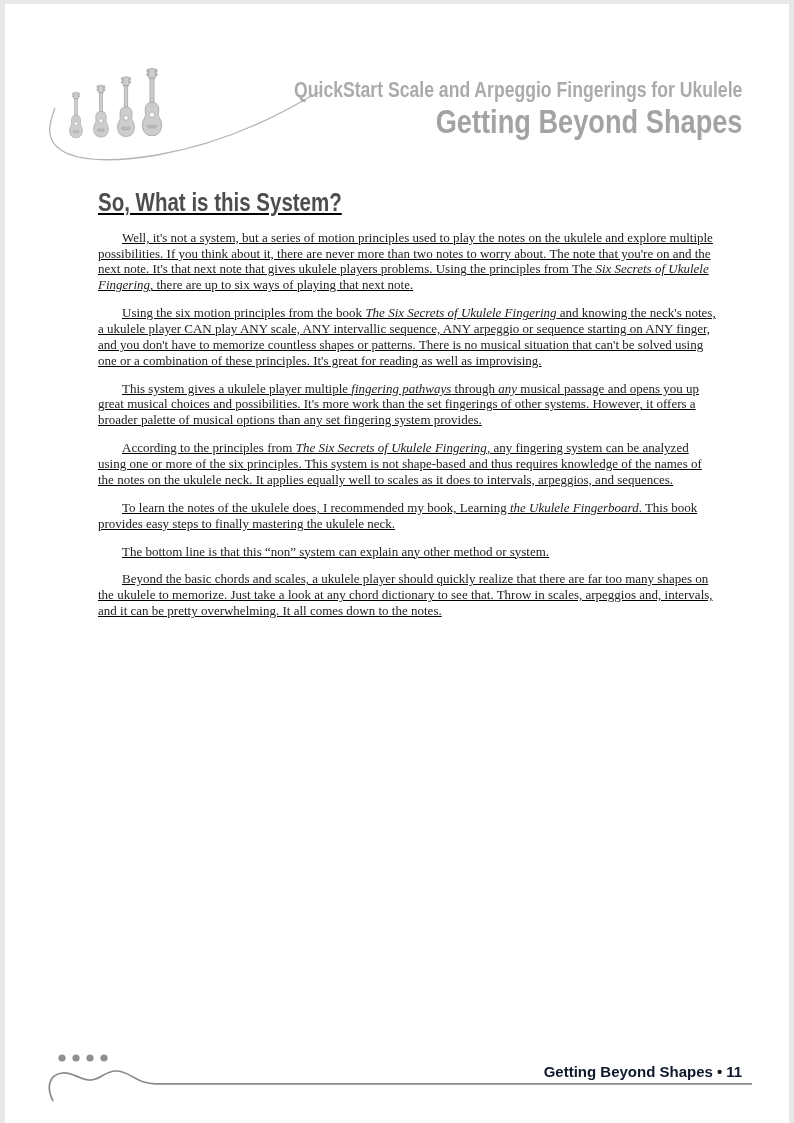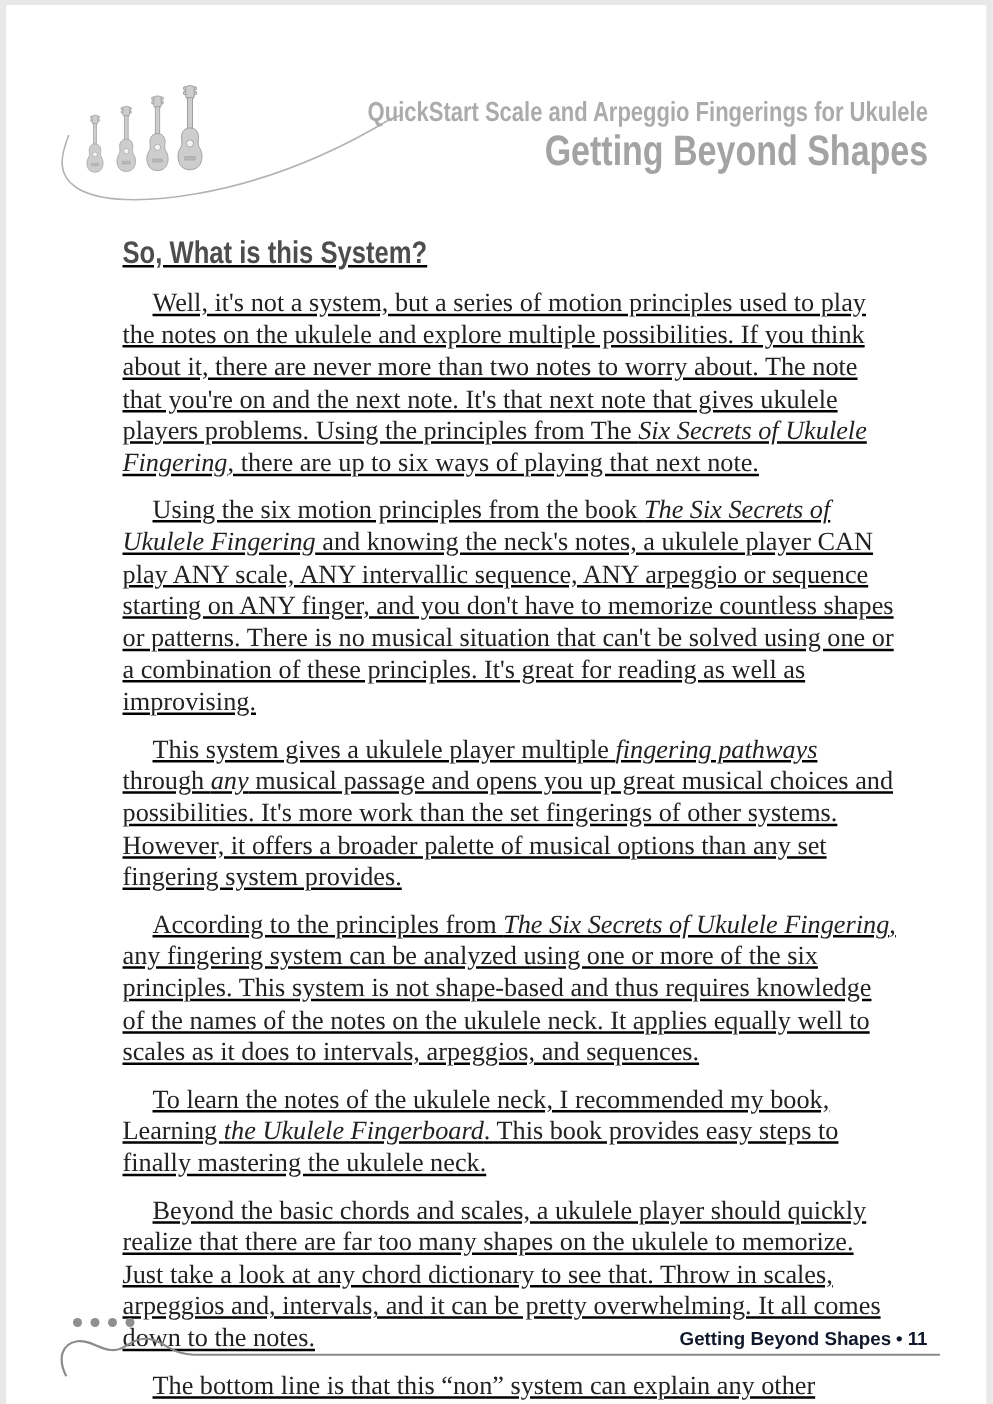--- a/index.html
+++ b/index.html
@@ -33,21 +33,21 @@
   }
   
   main{position:absolute;top:184px;left:93px;width:620px;text-decoration:underline;}
   h1.section-heading{
     font-family:"Liberation Sans", sans-serif;
     font-weight:700;font-size:25px;line-height:1.15;
     color:#4d4d4d;margin:0 0 13px 0;white-space:nowrap;
     transform:scaleX(0.82);transform-origin:left center;
   }
   main p{
-    font-size:21px;line-height:1.22;color:#222;
+    font-size:13px;line-height:1.22;color:#222;
     margin:0 0 12px 0;text-indent:24px;
   }
   main p .it{font-style:italic;}
   
   .footer-art{position:absolute;left:0;top:1045px;}
   .footer-dot{fill:#8f8f8f;}
   .footer-line{fill:none;stroke:#8a8a8a;stroke-width:1.7;}
   .footer-text{
     position:absolute;top:1060px;right:47px;
     font-family:"Liberation Sans", sans-serif;
@@ -86,23 +86,23 @@
     <div class="chapter-title">Getting Beyond Shapes</div>
   </header>
 
   <main>
     <h1 class="section-heading">So, What is this System?</h1>
     <div id="paragraphs">
         <p><span>Well, it's not a system, but a series of motion principles used to play the notes on the ukulele and explore multiple possibilities. If you think about it, there are never more than two notes to worry about. The note that you're on and the next note. It's that next note that gives ukulele players problems. Using the principles from The </span><span class="it">Six Secrets of Ukulele Fingering</span><span>, there are up to six ways of playing that next note.</span></p>
         <p><span>Using the six motion principles from the book </span><span class="it">The Six Secrets of Ukulele Fingering</span><span> and knowing the neck's notes, a ukulele player CAN play ANY scale, ANY intervallic sequence, ANY arpeggio or sequence starting on ANY finger, and you don't have to memorize countless shapes or patterns. There is no musical situation that can't be solved using one or a combination of these principles. It's great for reading as well as improvising.</span></p>
         <p><span>This system gives a ukulele player multiple </span><span class="it">fingering pathways</span><span> through </span><span class="it">any</span><span> musical passage and opens you up great musical choices and possibilities. It's more work than the set fingerings of other systems. However, it offers a broader palette of musical options than any set fingering system provides.</span></p>
         <p><span>According to the principles from </span><span class="it">The Six Secrets of Ukulele Fingering</span><span>, any fingering system can be analyzed using one or more of the six principles. This system is not shape-based and thus requires knowledge of the names of the notes on the ukulele neck. It applies equally well to scales as it does to intervals, arpeggios, and sequences.</span></p>
-        <p><span>To learn the notes of the ukulele neck, I recommended my book, Learning </span><span class="it">the Ukulele Fingerboard</span><span>. This book provides easy steps to finally mastering the ukulele neck.</span></p>
+        <p><span>To learn the notes of the ukulele does, I recommended my book, Learning </span><span class="it">the Ukulele Fingerboard</span><span>. This book provides easy steps to finally mastering the ukulele neck.</span></p>
+        <p><span>The bottom line is that this “non” system can explain any other method or system.</span></p>
         <p><span>Beyond the basic chords and scales, a ukulele player should quickly realize that there are far too many shapes on the ukulele to memorize. Just take a look at any chord dictionary to see that. Throw in scales, arpeggios and, intervals, and it can be pretty overwhelming. It all comes down to the notes.</span></p>
-        <p><span>The bottom line is that this “non” system can explain any other method or system.</span></p>
       </div>
   </main>
 
   <footer>
     <svg class="footer-art" width="794" height="60" viewBox="0 0 794 60" aria-hidden="true">
       <circle class="footer-dot" cx="57" cy="9" r="3.6"></circle>
       <circle class="footer-dot" cx="71" cy="9" r="3.6"></circle>
       <circle class="footer-dot" cx="85" cy="9" r="3.6"></circle>
       <circle class="footer-dot" cx="99" cy="9" r="3.6"></circle>
       <path class="footer-line" d="M48,52 C41,38 44,26 57,24 C67,22.5 73,30 84,31 C95,32 99,22 111,22 C123,22 128,30 139,33 C143,34.2 146,34.6 150,34.8 L747,34.8"></path>

